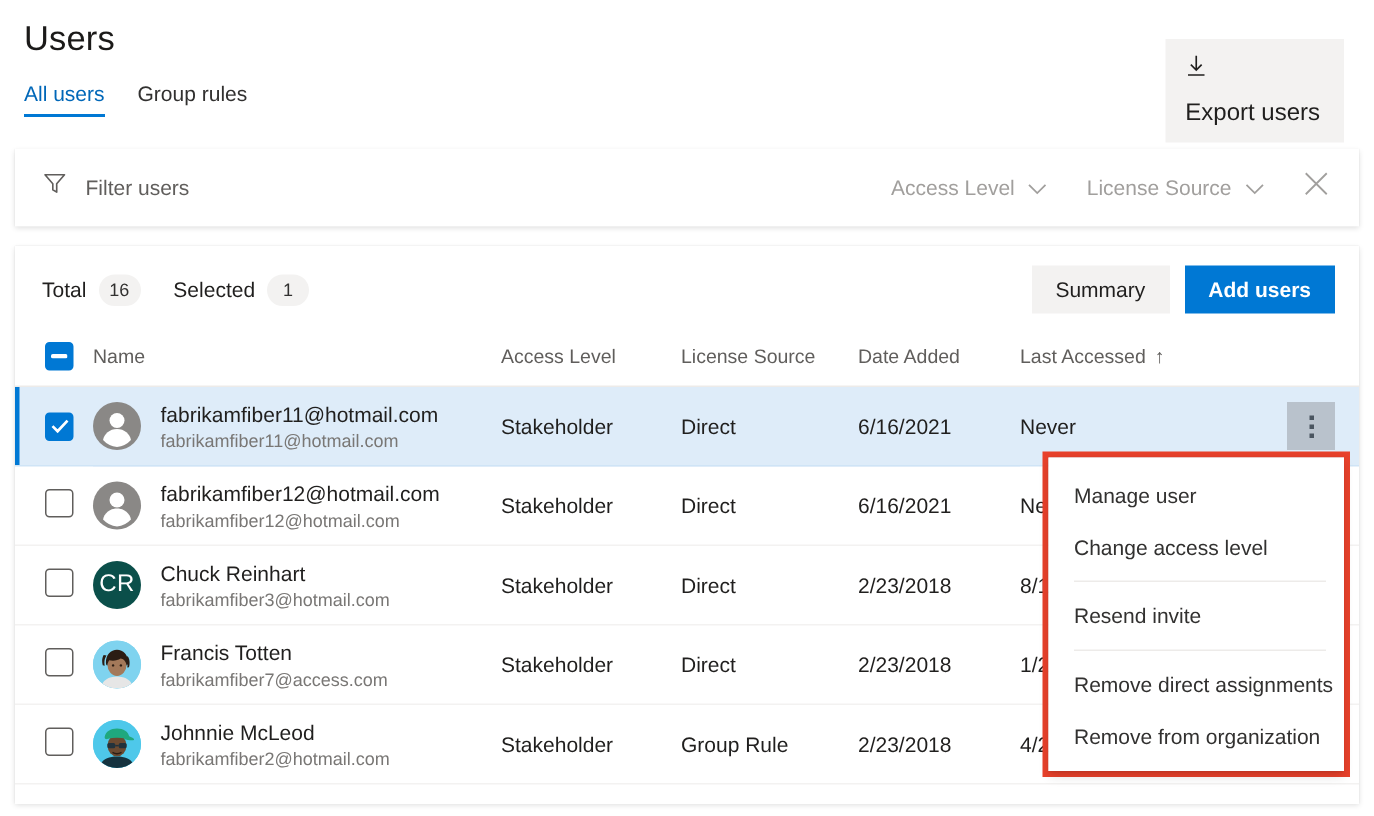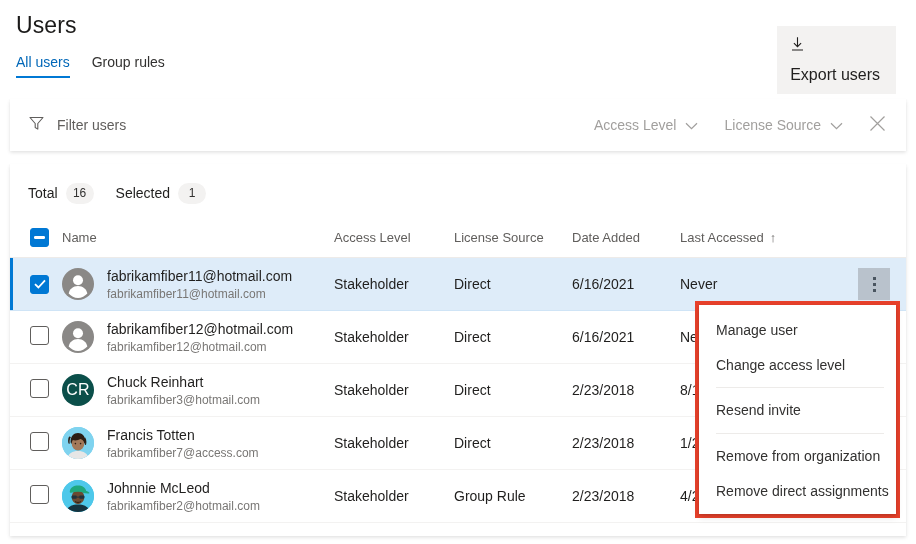--- a/index.html
+++ b/index.html
@@ -256,20 +256,24 @@
   <div class="toolbar">
     <div class="counts">
       <div class="count-group">
         <span class="count-label">Total</span>
         <span class="count-badge">16</span>
       </div>
       <div class="count-group">
         <span class="count-label">Selected</span>
         <span class="count-badge">1</span>
       </div>
+    </div>
+    <div class="toolbar-actions">
+      <button class="btn-secondary">Summary</button>
+      <button class="btn-primary">Add users</button>
     </div>
   </div>
 
   <table class="users">
     <thead>
       <tr>
         <th class="col-check">
           <div class="th-inner">
             <span class="cb indeterminate">
               <svg width="11" height="3" viewBox="0 0 11 3">
@@ -468,19 +472,19 @@
     </div>
     <div class="menu-item">
       <span>Change access level</span>
     </div>
     <div class="menu-sep"></div>
     <div class="menu-item">
       <span>Resend invite</span>
     </div>
     <div class="menu-sep"></div>
     <div class="menu-item">
+      <span>Remove direct assignments</span>
+    </div>
+    <div class="menu-item">
       <span>Remove from organization</span>
     </div>
-    <div class="menu-item">
-      <span>Remove direct assignments</span>
-    </div>
   </div>
 </div>
 
 </body></html>

